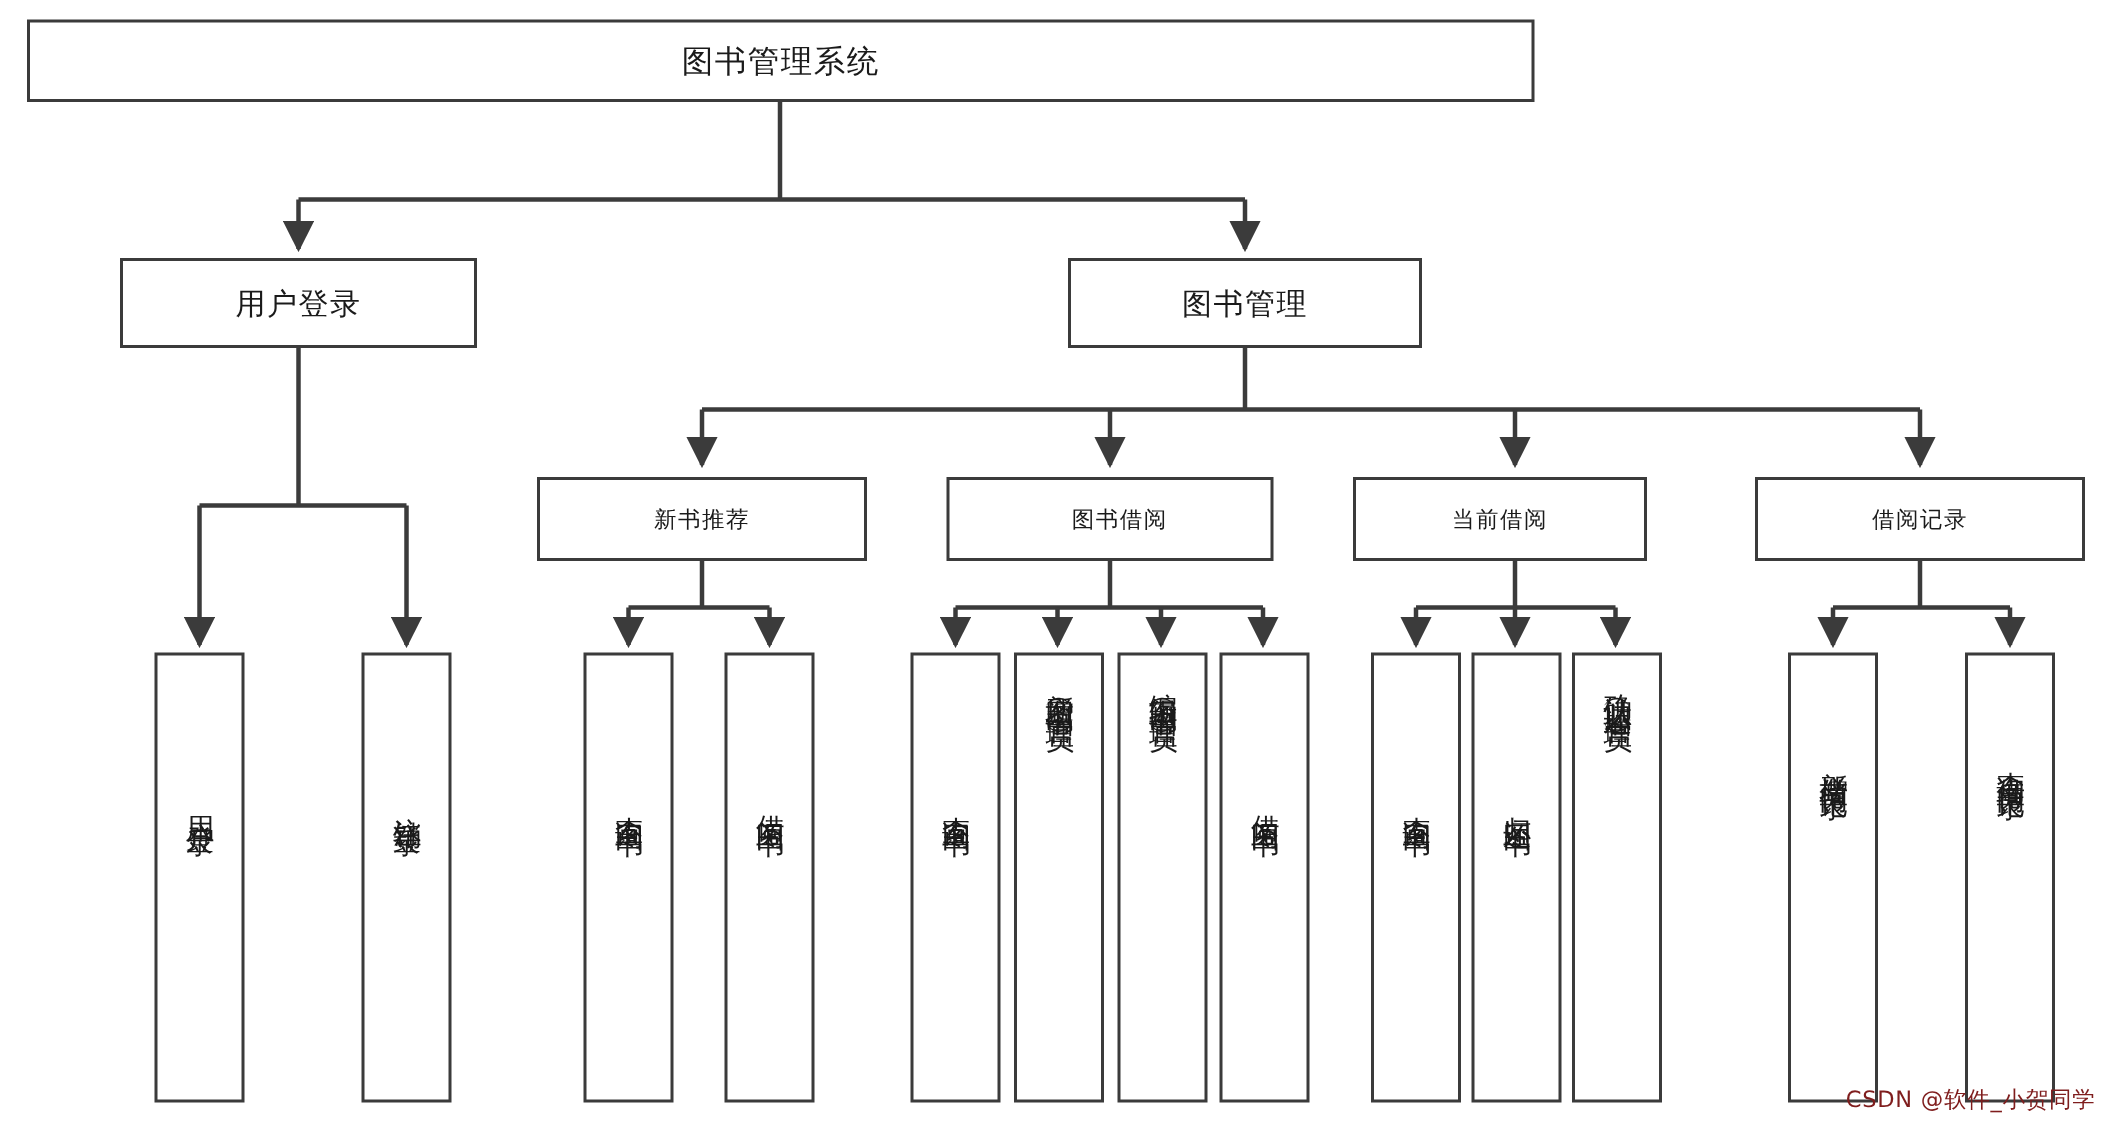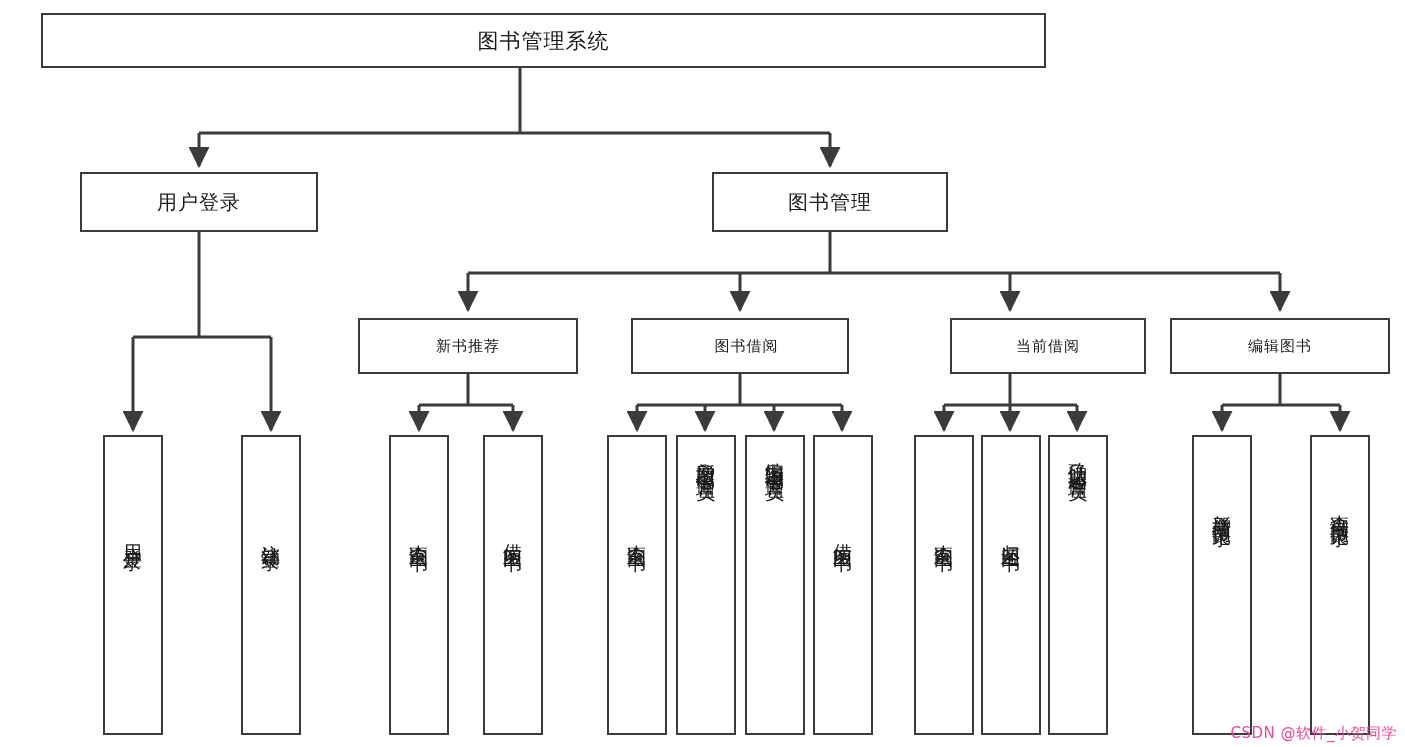--- a/index.html
+++ b/index.html
@@ -32,21 +32,20 @@
     background: #ffffff;
     border: 2px solid #3b3b3b;
     display: flex;
     align-items: center;
     justify-content: center;
     color: #1a1a1a;
     z-index: 2;
   }
   .node.root {
     font-size: 21px;
-    margin-left: 23px;
   }
   .node.level1 {
     font-size: 20px;
   }
   .node.level2 {
     font-size: 15px;
   }
   .node.leaf {
     font-size: 19px;
     align-items: flex-start;
@@ -72,21 +71,21 @@
     margin-top: 58px;
   }
   .leaf.long .vlabel {
     margin-top: 6px;
   }
   #watermark {
     position: absolute;
     right: 8px;
     bottom: 4px;
     font-size: 15px;
-    color: #ec4899;
+    color: #7f1d1d;
     letter-spacing: 0.5px;
     z-index: 5;
     white-space: nowrap;
   }
 </style>
 </head>
 <body>
 
 <div id="canvas">
 
@@ -150,25 +149,25 @@
   <div class="node level1" style="left:712px; top:172px; width:236px; height:60px;align-items:center;">
     <span class="hlabel">图书管理</span>
   </div>
 
   <div class="node level2" style="left:358px; top:318px; width:220px; height:56px;">
     <span class="hlabel">新书推荐</span>
   </div>
   <div class="node level2" style="left:631px; top:318px; width:218px; height:56px;padding-left:13px;">
     <span class="hlabel">图书借阅</span>
   </div>
-  <div class="node level2" style="left:902px; top:318px; width:196px; height:56px;margin-left:48px;">
+  <div class="node level2" style="left:902px; top:318px; width:196px; height:56px;">
     <span class="hlabel">当前借阅</span>
   </div>
   <div class="node level2" style="left:1170px; top:318px; width:220px; height:56px;">
-    <span class="hlabel">编辑图书</span>
+    <span class="hlabel">借阅记录</span>
   </div>
 
   <div class="node leaf short" style="left:103px; top:435px; width:60px; height:300px;">
     <span class="vlabel">用户登录</span>
   </div>
   <div class="node leaf short" style="left:241px; top:435px; width:60px; height:300px;">
     <span class="vlabel">注销登录</span>
   </div>
 
   <div class="node leaf short" style="left:389px; top:435px; width:60px; height:300px;">

